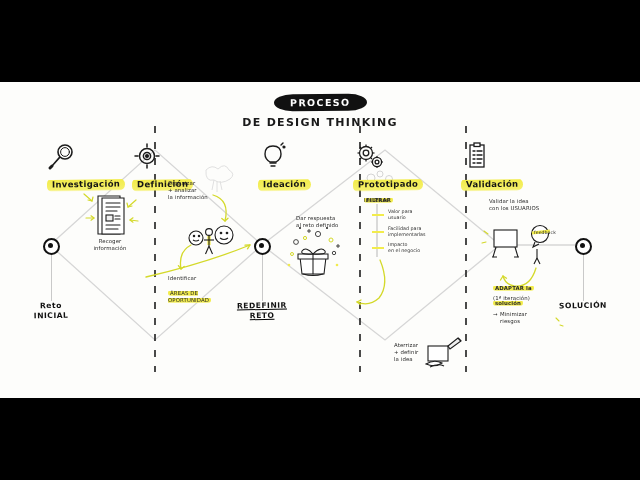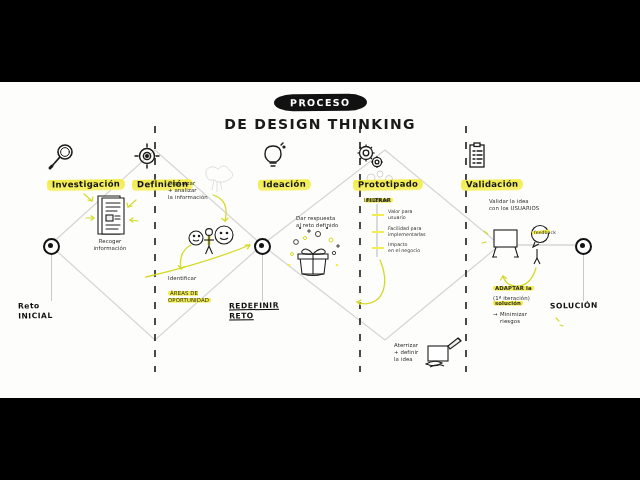--- a/index.html
+++ b/index.html
@@ -51,21 +51,21 @@
     font-family: "DejaVu Sans", sans-serif;
     font-size: 9.5px;
     letter-spacing: 1.4px;
     font-weight: bold;
     padding: 2.5px 16px 3px 16px;
     border-radius: 20px/9px;
     transform: rotate(-0.4deg);
   }
   #title-sub {
     margin-top: 6px;
-    font-size: 14px;
+    font-size: 11px;
     letter-spacing: 1.3px;
     color: #1a1a1a;
     font-weight: bold;
     font-family: "DejaVu Sans", sans-serif;
   }
 
   
   svg.layer {
     position: absolute;
     left: 0; top: 0;
@@ -95,20 +95,21 @@
     margin-top: 2px;
     background: linear-gradient(180deg, rgba(245,238,70,0) 8%, #f2ec4c 16%, #f5f06a 88%, rgba(245,238,70,.25) 100%);
     border-radius: 7px 9px 8px 6px;
     transform: rotate(-0.8deg);
   }
 
   
   .node {
     position: absolute;
     z-index: 6;
+    text-align: center;
   }
   .node .dot {
     width: 13px; height: 13px;
     border: 2px solid #111;
     border-radius: 50%;
     background: #fff;
     position: relative;
     margin: 0 auto;
   }
   .node .dot::after {

